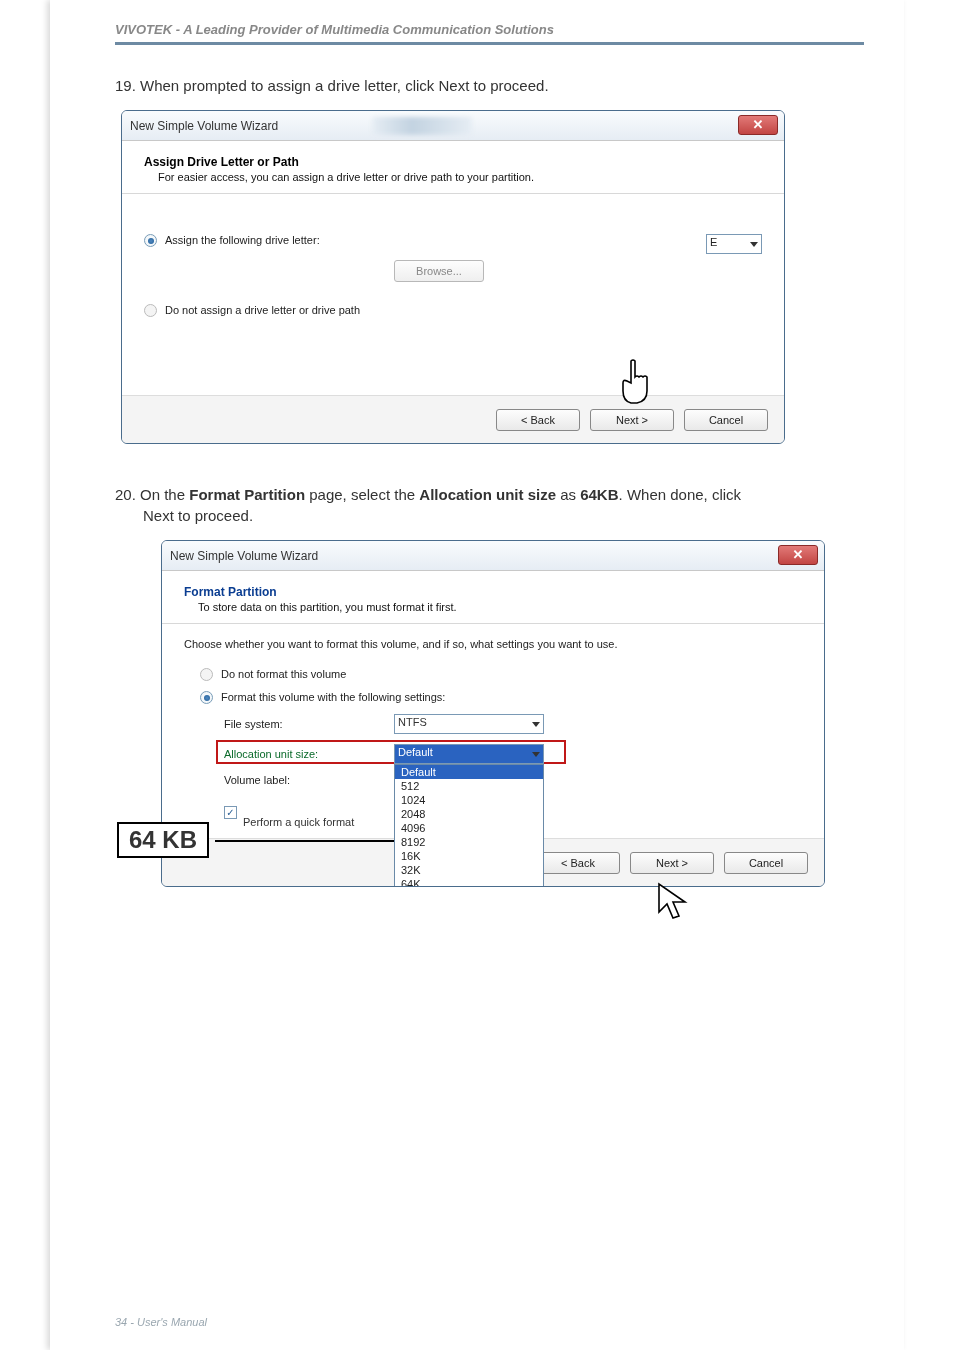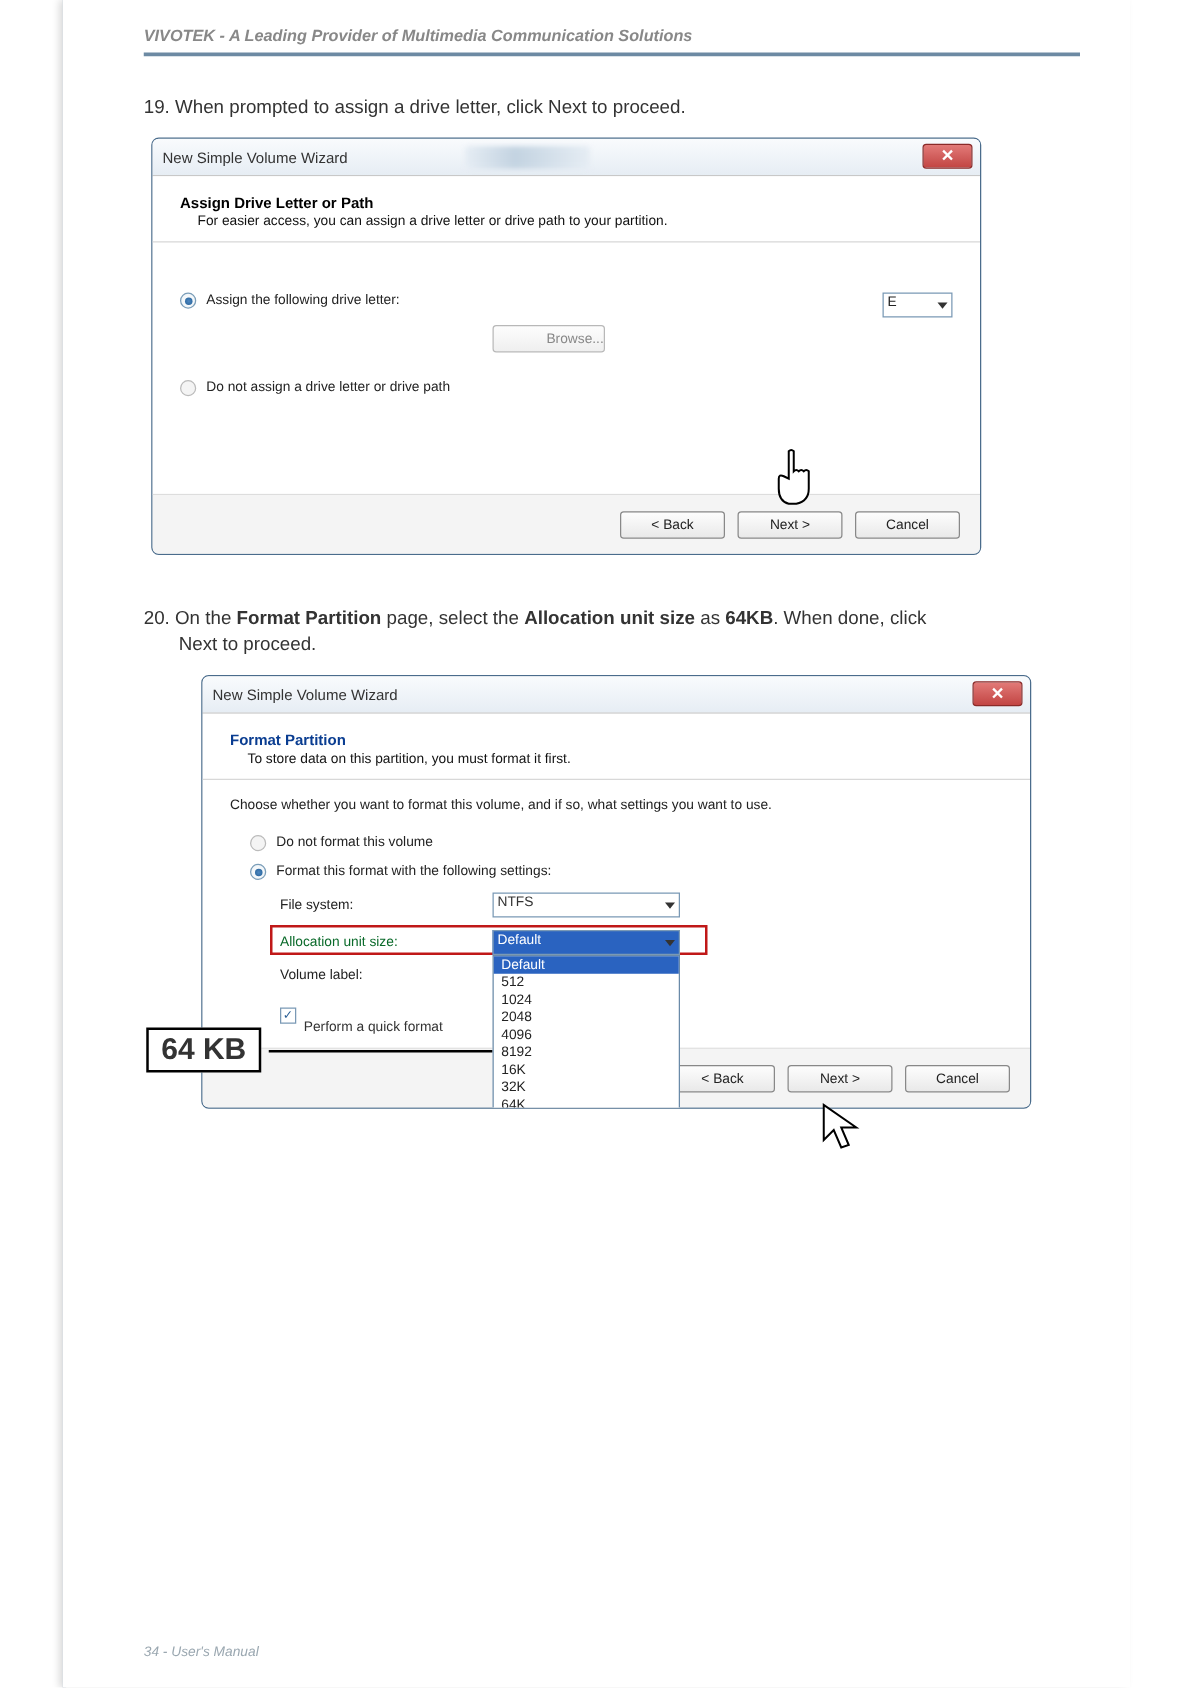--- a/index.html
+++ b/index.html
@@ -107,21 +107,21 @@
   }
   .dlg-select::after{
     content:''; position:absolute; right:3px; top:7px;
     border-left:4px solid transparent; border-right:4px solid transparent;
     border-top:5px solid #333;
   }
   .wide-sel { width: 150px; }
   .browse-btn {
     width:90px; height:22px; border:1px solid #b8b8b8; border-radius:3px;
     background:linear-gradient(#fdfdfd,#efefef); font-size:11px; color:#888;
-    text-align:right; line-height:20px; margin-left: 22px; margin-top:6px;
+    text-align:center; line-height:20px; margin-left: 22px; margin-top:6px;
   }
   .footer-row {
     height: 48px; background:#f4f4f4; border-top:1px solid #ddd;
     display:flex; justify-content:flex-end; align-items:center; padding-right:16px; gap:10px;
   }
   .btn {
     width:84px; height:22px; border:1px solid #888; border-radius:3px;
     background:linear-gradient(#fdfdfd,#e9e9e9); font-size:11px; text-align:center;
     line-height:20px; color:#222;
   }
@@ -232,21 +232,21 @@
           <div class="dlg-sub">To store data on this partition, you must format it first.</div>
           <div class="sep"></div>
           <div style="font-size:11px; color:#222; margin-top:14px;">Choose whether you want to format this volume, and if so, what settings you want to use.</div>
 
           <div class="radio-row" style="margin-top:18px; padding-left:16px;">
             <span class="radio dis"></span>
             <span>Do not format this volume</span>
           </div>
           <div class="radio-row" style="margin-top:10px; padding-left:16px;">
             <span class="radio sel"></span>
-            <span>Format this format with the following settings:</span>
+            <span>Format this volume with the following settings:</span>
           </div>
 
           <div class="form-row">
             <span class="label-cell">File system:</span>
             <span class="dlg-select wide-sel">
               <span>NTFS</span>
             </span>
           </div>
 
           <div class="form-row" style="position:relative;">

